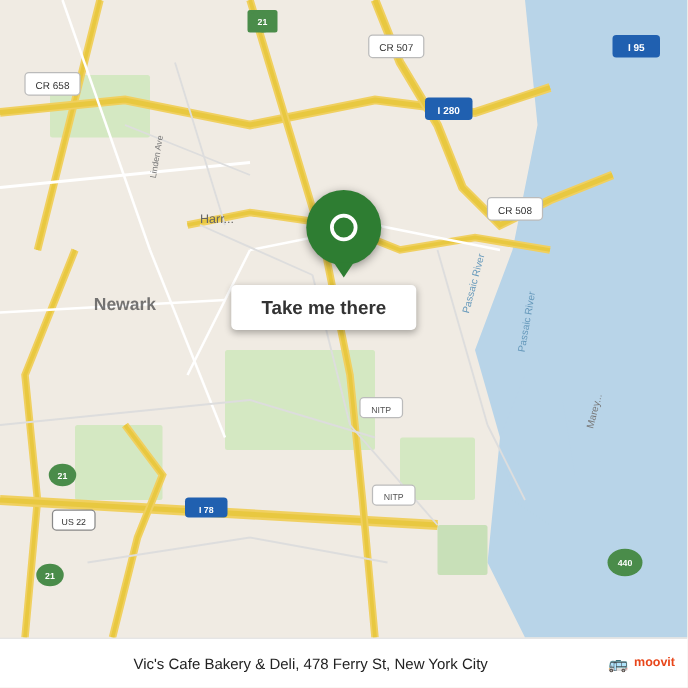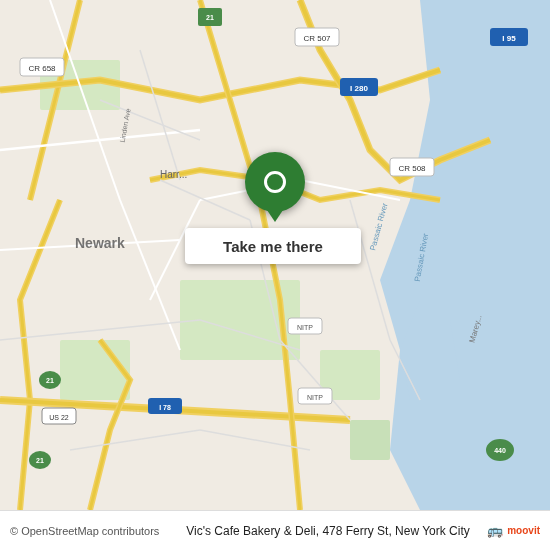--- a/index.html
+++ b/index.html
@@ -61,21 +61,21 @@
       font-size: 13px;
       font-weight: bold;
       color: #e8461a;
     }
 
     
     #take-me-there-btn {
       position: absolute;
       top: 228px;
       left: 185px;
-      width: 176px;
+      width: 148px;
       height: 36px;
       background: #fff;
       border: none;
       border-radius: 4px;
       font-size: 15px;
       font-weight: 600;
       color: #333;
       cursor: pointer;
       box-shadow: 0 2px 6px rgba(0,0,0,0.3);
       display: flex;
@@ -239,19 +239,18 @@
   </svg>
 
   <div id="map-marker">
     <div class="pin-inner"></div>
   </div>
 
   <button id="take-me-there-btn">Take me there</button>
 </div>
 
 <div id="bottom-bar">
-  <div id="osm-credit">© OpenStreetMap contributors</div>
   <div id="location-info">Vic's Cafe Bakery &amp; Deli, 478 Ferry St, New York City</div>
   <div id="moovit-logo">
     <span style="color:#e8461a;">🚌</span>
     <span style="color:#e8461a; font-weight:bold; font-size:10px;">moovit</span>
   </div>
 </div>
 
 </body></html>

